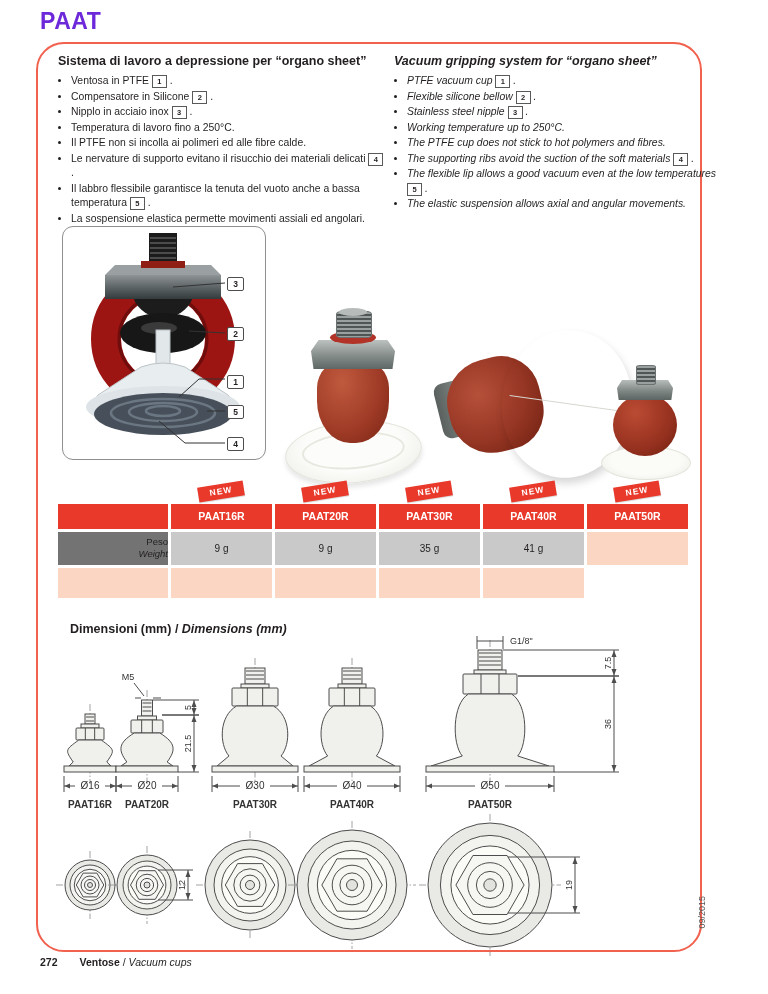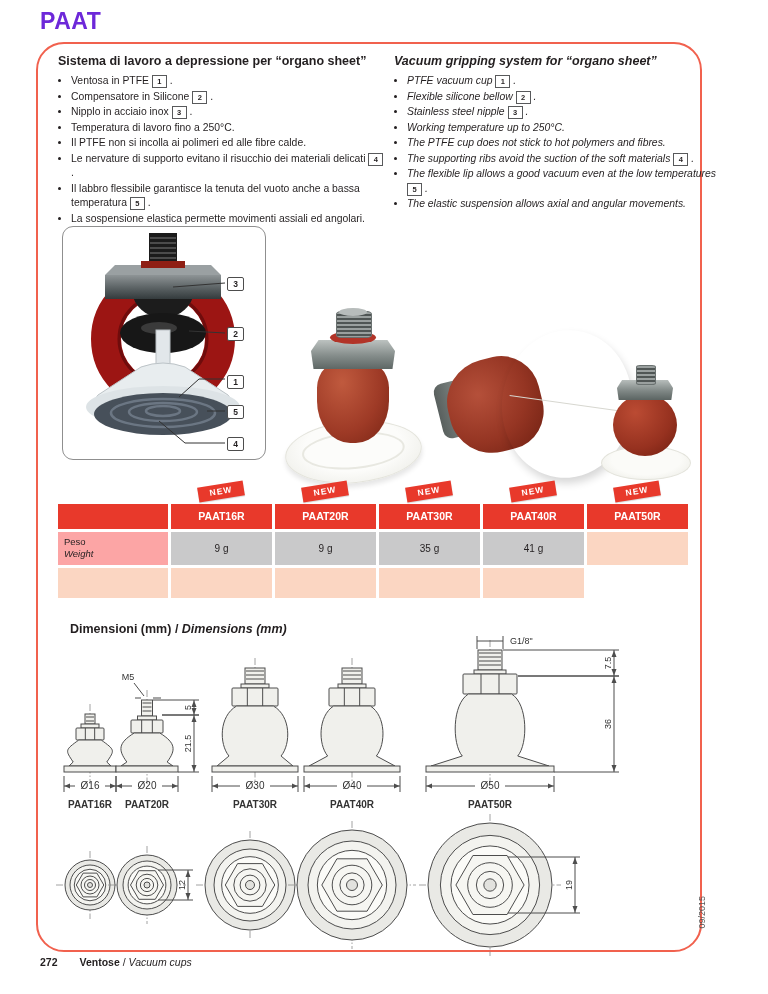--- a/index.html
+++ b/index.html
@@ -49,21 +49,21 @@
   #photo3 .ball{position:absolute;left:15px;top:22px;width:64px;height:62px;background:radial-gradient(circle at 35% 30%,#bb4b33,#96311f 60%,#6e1d0f);border-radius:50%;}
   #photo3 .hex{position:absolute;left:19px;top:8px;width:56px;height:20px;background:linear-gradient(180deg,#b7bdbb,#7f8785 55%,#5b6462);clip-path:polygon(9% 0,91% 0,100% 40%,97% 100%,3% 100%,0 40%);}
   #photo3 .thread{position:absolute;left:38px;top:-7px;width:18px;height:18px;background:repeating-linear-gradient(180deg,#9aa09f 0 2px,#50565.5 2px 4px);background:repeating-linear-gradient(180deg,#9aa09f 0 2px,#505655 2px 4px);border:1px solid #6a7170;border-radius:4px/2px;}
 
   
   .badge{position:absolute;top:484px;width:46px;height:15px;background:#e8392b;color:#fff;font-size:8.5px;font-weight:bold;text-align:center;line-height:15px;letter-spacing:1px;transform:rotate(-9deg);box-shadow:0 1px 1px rgba(0,0,0,.15);}
 
   
   #ptable{left:58px;top:504px;width:630px;display:grid;grid-template-columns:110px repeat(5,1fr);grid-template-rows:25px 33px 30px;gap:3px;}
   .th{background:#e8392b;color:#fff;font-size:10.5px;font-weight:bold;text-align:center;line-height:25px;}
-  .tl{background:#fca5a5;font-size:9.5px;line-height:12px;padding:4px 0 0 6px;}
+  .tl{background:#737373;font-size:9.5px;line-height:12px;padding:4px 0 0 6px;text-align:right;}
   .tl .en{font-style:italic;}
   .td{background:#c9c9ca;font-size:10px;text-align:center;line-height:33px;}
   .te{background:#fbd6c2;}
 
   
   #dimhead{left:70px;top:622px;font-size:12.5px;font-weight:bold;}
   #dimhead .en{font-style:italic;}
 
   
   #drawings{left:40px;top:628px;}

